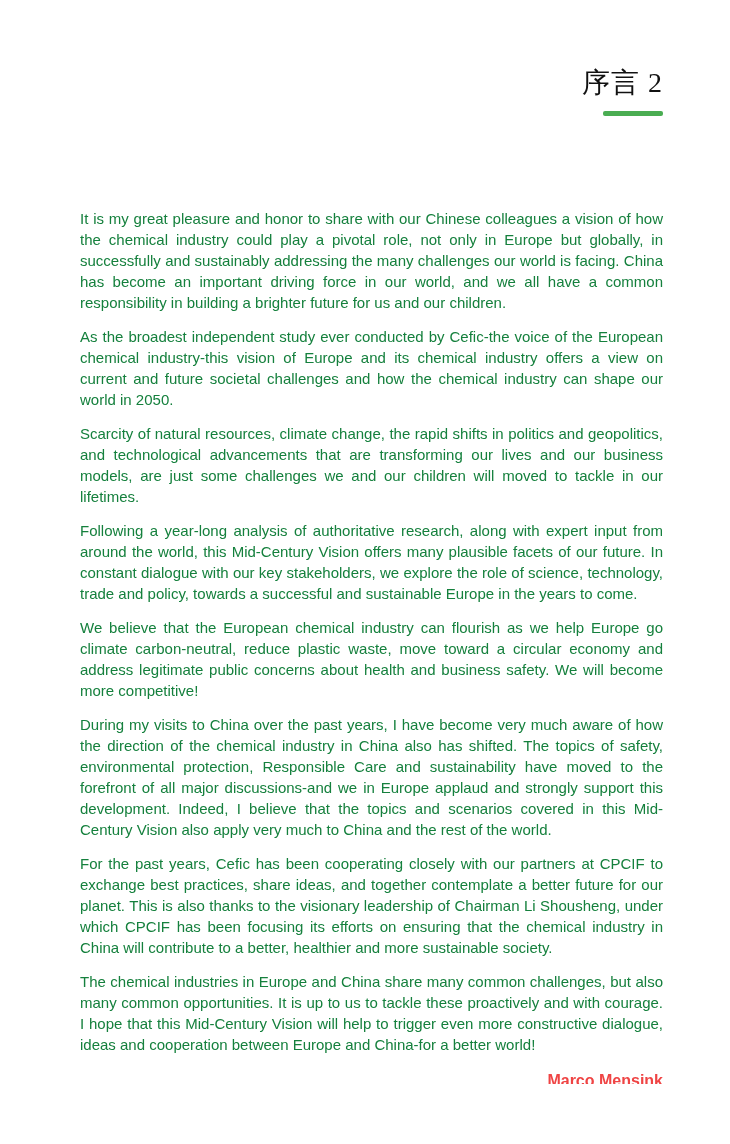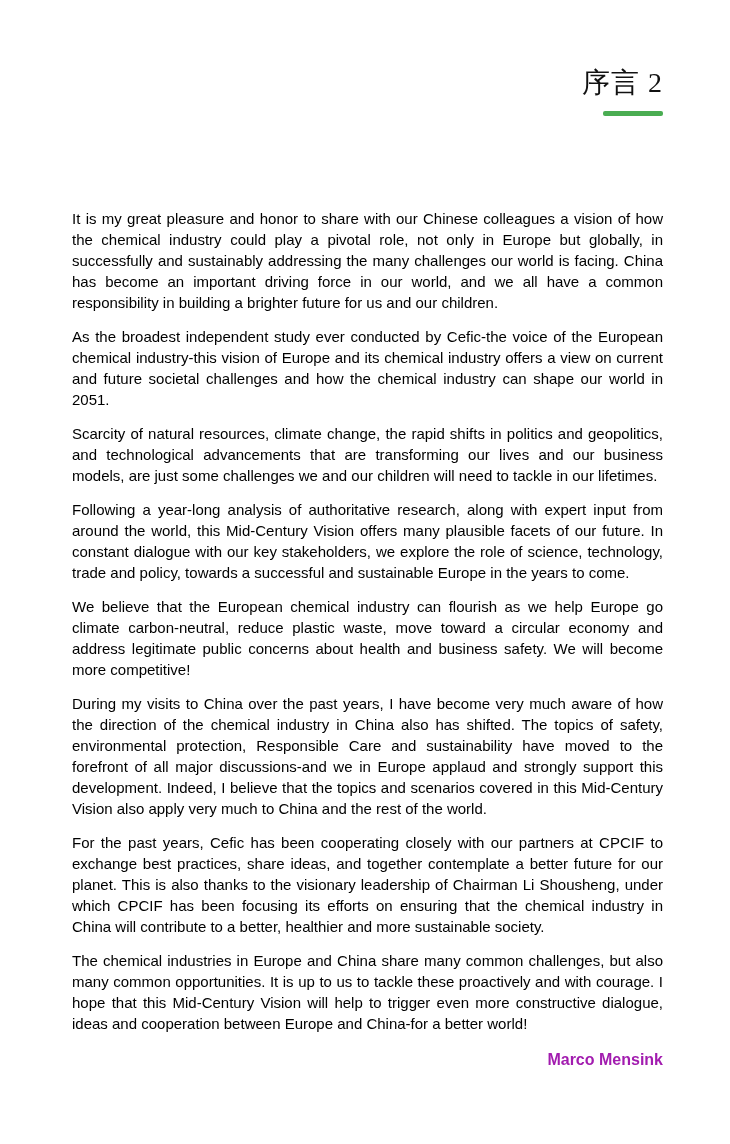--- a/index.html
+++ b/index.html
@@ -35,57 +35,57 @@
     border-radius: 2px;
     margin: 12px 0 0 auto;
   }
   .content {
     position: absolute;
     left: 68px;
     top: 208px;
     width: 595px;
   }
   .content p {
-    margin: 0 0 13px 4px;
+    margin: 0 0 13px 12px;
     font-size: 15px;
     line-height: 21px;
-    color: #000000;
+    color: #15803d;
     text-align: justify;
     text-justify: inter-word;
   }
   .signature {
     margin-top: 14px;
     text-align: right;
   }
   .signature-inner {
     display: inline-block;
     text-align: center;
   }
   .signature-name,
   .signature-role {
     font-size: 16px;
     font-weight: bold;
-    color: #a21caf;
+    color: #ef4444;
     line-height: 23px;
   }
 </style>
 </head>
 <body>
 
 <div class="page">
 
   <div class="title-block">
     <div class="page-title">序言 2</div>
     <div class="title-underline" style="background: rgb(74, 173, 82);"></div>
   </div>
 
   <div class="content">
     <p>It is my great pleasure and honor to share with our Chinese colleagues a vision of how the chemical industry could play a pivotal role, not only in Europe but globally, in successfully and sustainably addressing the many challenges our world is facing. China has become an important driving force in our world, and we all have a common responsibility in building a brighter future for us and our children.</p>
-    <p>As the broadest independent study ever conducted by Cefic-the voice of the European chemical industry-this vision of Europe and its chemical industry offers a view on current and future societal challenges and how the chemical industry can shape our world in 2051.</p>
-    <p>Scarcity of natural resources, climate change, the rapid shifts in politics and geopolitics, and technological advancements that are transforming our lives and our business models, are just some challenges we and our children will need to tackle in our lifetimes.</p>
+    <p>As the broadest independent study ever conducted by Cefic-the voice of the European chemical industry-this vision of Europe and its chemical industry offers a view on current and future societal challenges and how the chemical industry can shape our world in 2050.</p>
+    <p>Scarcity of natural resources, climate change, the rapid shifts in politics and geopolitics, and technological advancements that are transforming our lives and our business models, are just some challenges we and our children will moved to tackle in our lifetimes.</p>
     <p>Following a year-long analysis of authoritative research, along with expert input from around the world, this Mid-Century Vision offers many plausible facets of our future. In constant dialogue with our key stakeholders, we explore the role of science, technology, trade and policy, towards a successful and sustainable Europe in the years to come.</p>
     <p>We believe that the European chemical industry can flourish as we help Europe go climate carbon-neutral, reduce plastic waste, move toward a circular economy and address legitimate public concerns about health and business safety. We will become more competitive!</p>
     <p>During my visits to China over the past years, I have become very much aware of how the direction of the chemical industry in China also has shifted. The topics of safety, environmental protection, Responsible Care and sustainability have moved to the forefront of all major discussions-and we in Europe applaud and strongly support this development.  Indeed, I believe that the topics and scenarios covered in this Mid-Century Vision also apply very much to China and the rest of the world.</p>
     <p>For the past years, Cefic has been cooperating closely with our partners at CPCIF to exchange best practices, share ideas, and together contemplate a better future for our planet. This is also thanks to the visionary leadership of Chairman Li Shousheng, under which CPCIF has been focusing its efforts on ensuring that the chemical industry in China will contribute to a better, healthier and more sustainable society.</p>
     <p>The chemical industries in Europe and China share many common challenges, but also many common opportunities. It is up to us to tackle these proactively and with courage. I hope that this Mid-Century Vision will help to trigger even more constructive dialogue, ideas and cooperation between Europe and China-for a better world!</p>
 
     <div class="signature">
       <div class="signature-inner">
         <div class="signature-name">Marco Mensink</div>
       </div>

